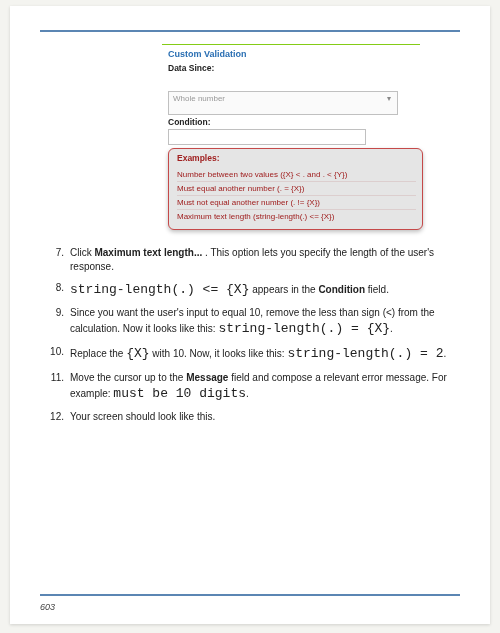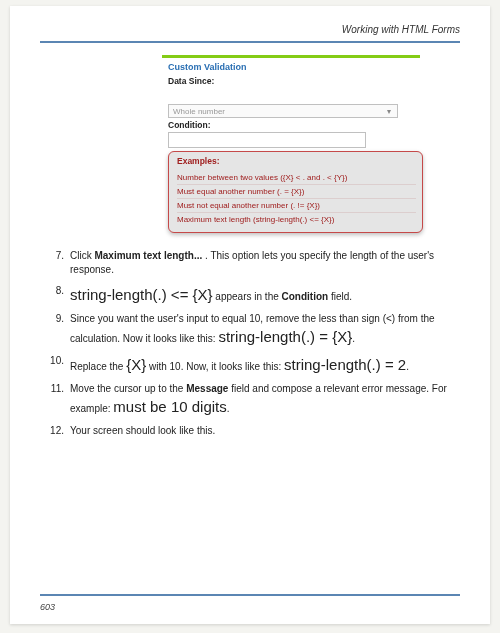--- a/index.html
+++ b/index.html
@@ -31,42 +31,42 @@
     margin-top: 6px;
     margin-bottom: 12px;
   }
   .screenshot-figure {
     margin-left: 120px;
     width: 260px;
     font-size: 8.5px;
     color: #555;
   }
   .cv-box {
-    border-top: 3px solid #84cc16;
+    border-top: 1px solid #84cc16;
     margin-left: 2px;
     padding: 4px 2px 2px 6px;
     position: relative;
   }
   .cv-title {
     color: #2a6fb3;
     font-weight: bold;
     font-size: 9px;
     margin-bottom: 4px;
   }
   .cv-label {
     color: #222;
     font-size: 8.5px;
     font-weight: bold;
     margin: 2px 0 2px 0;
   }
   .cv-select {
     border: 1px solid #c0c0c0;
     background: #fafafa;
     width: 230px;
-    height: 14px;
+    height: 24px;
     font-size: 8px;
     color: #999;
     padding: 2px 4px;
     position: relative;
     margin-top: 18px;
   }
   .cv-select .chev {
     position: absolute;
     right: 2px;
     top: 2px;
@@ -115,22 +115,22 @@
     margin-bottom: 7px;
   }
   .step .num {
     width: 30px;
     text-align: right;
     padding-right: 6px;
     flex-shrink: 0;
   }
   .step .txt { flex: 1; }
   .mono {
-    font-family: Liberation Sans, sans-serif;
-    font-size: 15px;
+    font-family: Liberation Mono, monospace;
+    font-size: 13px;
   }
   .bold { font-weight: bold; }
   .footer-rule {
     position: absolute;
     left: 30px;
     right: 30px;
     bottom: 28px;
     height: 2px;
     background: #5b86b3;
   }
@@ -144,21 +144,20 @@
     font-style: italic;
     font-size: 9px;
     color: #444;
   }
 </style>
 </head>
 <body>
 
 <div class="page">
 
-  <div class="header-title">Working with HTML Forms</div>
   <div class="header-rule"></div>
 
   <div class="screenshot-figure">
     <div class="cv-box">
       <div class="cv-title">Custom Validation</div>
       <div class="cv-label">Data Since:</div>
       <div class="cv-select">
         <span>Whole number</span>
         <span class="chev">▾</span>
       </div>

